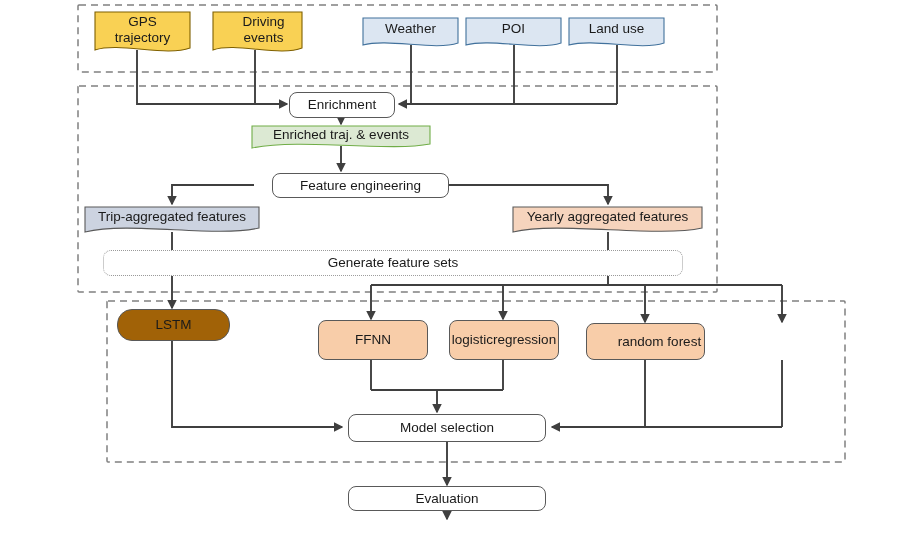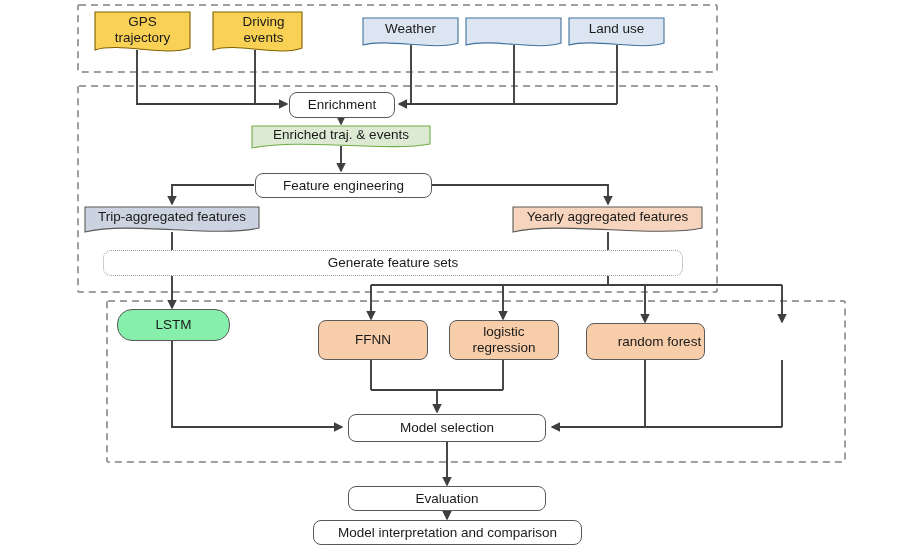--- a/index.html
+++ b/index.html
@@ -39,21 +39,21 @@
   .rounded {
     border: 1.3px solid #595959;
     border-radius: 8px;
     background: #ffffff;
   }
   .rounded.dotted-border {
     border: 1.3px dotted #9a9a9a;
     border-radius: 8px;
   }
   .rounded.grey {
-    background: #86efac;
+    background: #a16207;
     border-radius: 15px;
   }
   .rounded.peach {
     background: #f8cda9;
   }
   .doc {
     
     background: transparent;
     border: none;
   }
@@ -151,34 +151,37 @@
 
   <div class="node doc" style="left:213px; top:10px; width:89px; height:40px; flex-direction:column; font-size:13.5px;padding-left:12px;">
     <span class="lbl2">Driving</span>
     <span class="lbl2">events</span>
   </div>
 
   <div class="node doc" style="left:363px; top:17px; width:95px; height:24px; font-size:13.5px;">
     <span>Weather</span>
   </div>
 
+  <div class="node doc" style="left:466px; top:17px; width:95px; height:24px; font-size:13.5px;">
+    <span>POI</span>
+  </div>
 
   <div class="node doc" style="left:569px; top:17px; width:95px; height:24px; font-size:13.5px;">
     <span>Land use</span>
   </div>
 
   <div class="node rounded" style="left:289px; top:92px; width:106px; height:26px; font-size:13.5px;">
     <span>Enrichment</span>
   </div>
 
   <div class="node doc" style="left:252px; top:125px; width:178px; height:20px; font-size:13.5px;">
     <span>Enriched traj. &amp; events</span>
   </div>
 
-  <div class="node rounded" style="left:255px; top:173px; width:177px; height:25px; font-size:13.5px;">
+  <div class="node rounded" style="left:272px; top:173px; width:177px; height:25px; font-size:13.5px;">
     <span>Feature engineering</span>
   </div>
 
   <div class="node doc" style="left:85px; top:206px; width:174px; height:22px; font-size:13.5px;">
     <span>Trip-aggregated features</span>
   </div>
 
   <div class="node doc" style="left:513px; top:206px; width:189px; height:22px; font-size:13.5px;">
     <span>Yearly aggregated features</span>
   </div>
@@ -188,35 +191,32 @@
   </div>
 
   <div class="node rounded grey" style="left:117px; top:309px; width:113px; height:32px; font-size:13.5px;">
     <span>LSTM</span>
   </div>
 
   <div class="node rounded peach" style="left:318px; top:320px; width:110px; height:40px; font-size:13.5px;">
     <span>FFNN</span>
   </div>
 
-  <div class="node rounded peach" style="left:449px; top:320px; width:110px; height:40px; flex-direction:column; font-size:13.5px;">
+  <div class="node rounded peach" style="left:449px; top:320px; width:110px; height:40px; font-size:13.5px;">
     <span class="lbl2">logistic</span>
     <span class="lbl2">regression</span>
   </div>
 
   <div class="node rounded peach" style="left:586px; top:323px; width:119px; height:37px; font-size:13.5px;padding-left:28px;">
     <span>random forest</span>
   </div>
 
 
   <div class="node rounded" style="left:348px; top:414px; width:198px; height:28px; font-size:13.5px;">
     <span>Model selection</span>
   </div>
 
   <div class="node rounded" style="left:348px; top:486px; width:198px; height:25px; font-size:13.5px;">
     <span>Evaluation</span>
   </div>
 
-  <div class="node rounded" style="left:313px; top:520px; width:269px; height:25px; font-size:13.5px;">
-    <span>Model interpretation and comparison</span>
-  </div>
 
 </div>
 
 </body></html>

